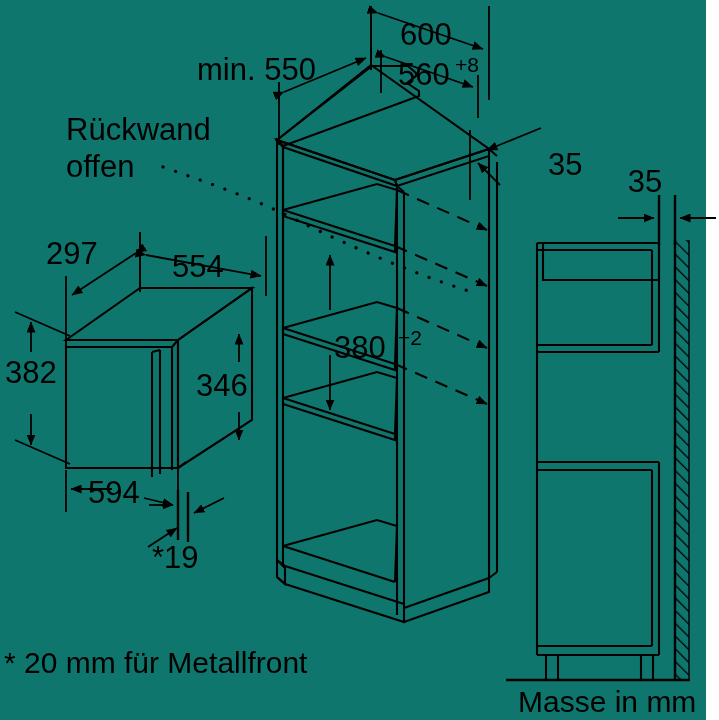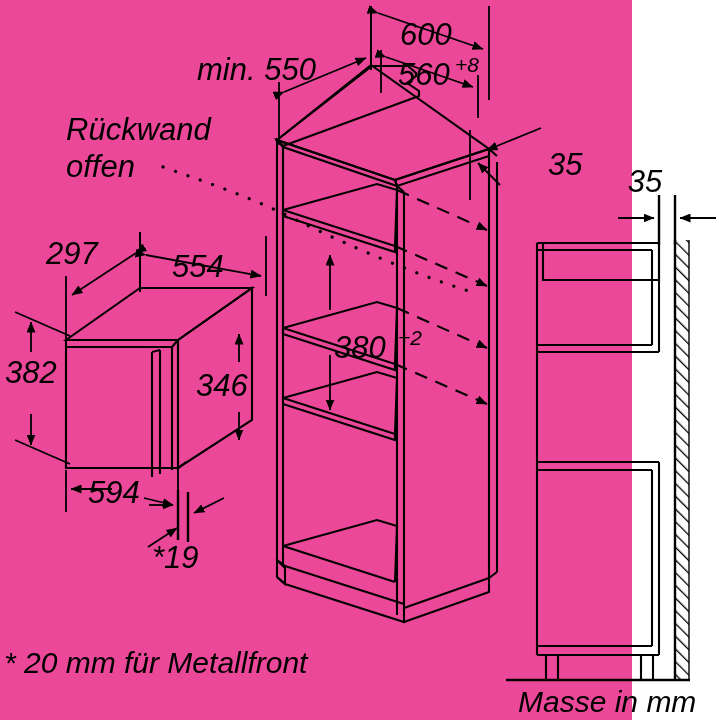--- a/index.html
+++ b/index.html
@@ -1,18 +1,18 @@
 <!DOCTYPE html>
 <html><head>
 <meta charset="utf-8">
 <style>
   html,body{margin:0;padding:0;background:#ffffff;}
   body{width:719px;height:720px;overflow:hidden;
        font-family:"Liberation Sans","DejaVu Sans",sans-serif;color:#000;}
-  #sheet{position:relative;width:632px;height:720px;background:#ec4899;font-style:italic;}
+  #sheet{position:relative;width:706px;height:720px;background:#0f766e;}
   svg{display:block;}
   .lbl{font-family:"Liberation Sans","DejaVu Sans",sans-serif;fill:#000;}
   text{white-space:pre;}
 </style>
 </head>
 <body>
 
 <div id="sheet">
 <svg width="719" height="720" viewBox="0 0 719 720">
 

